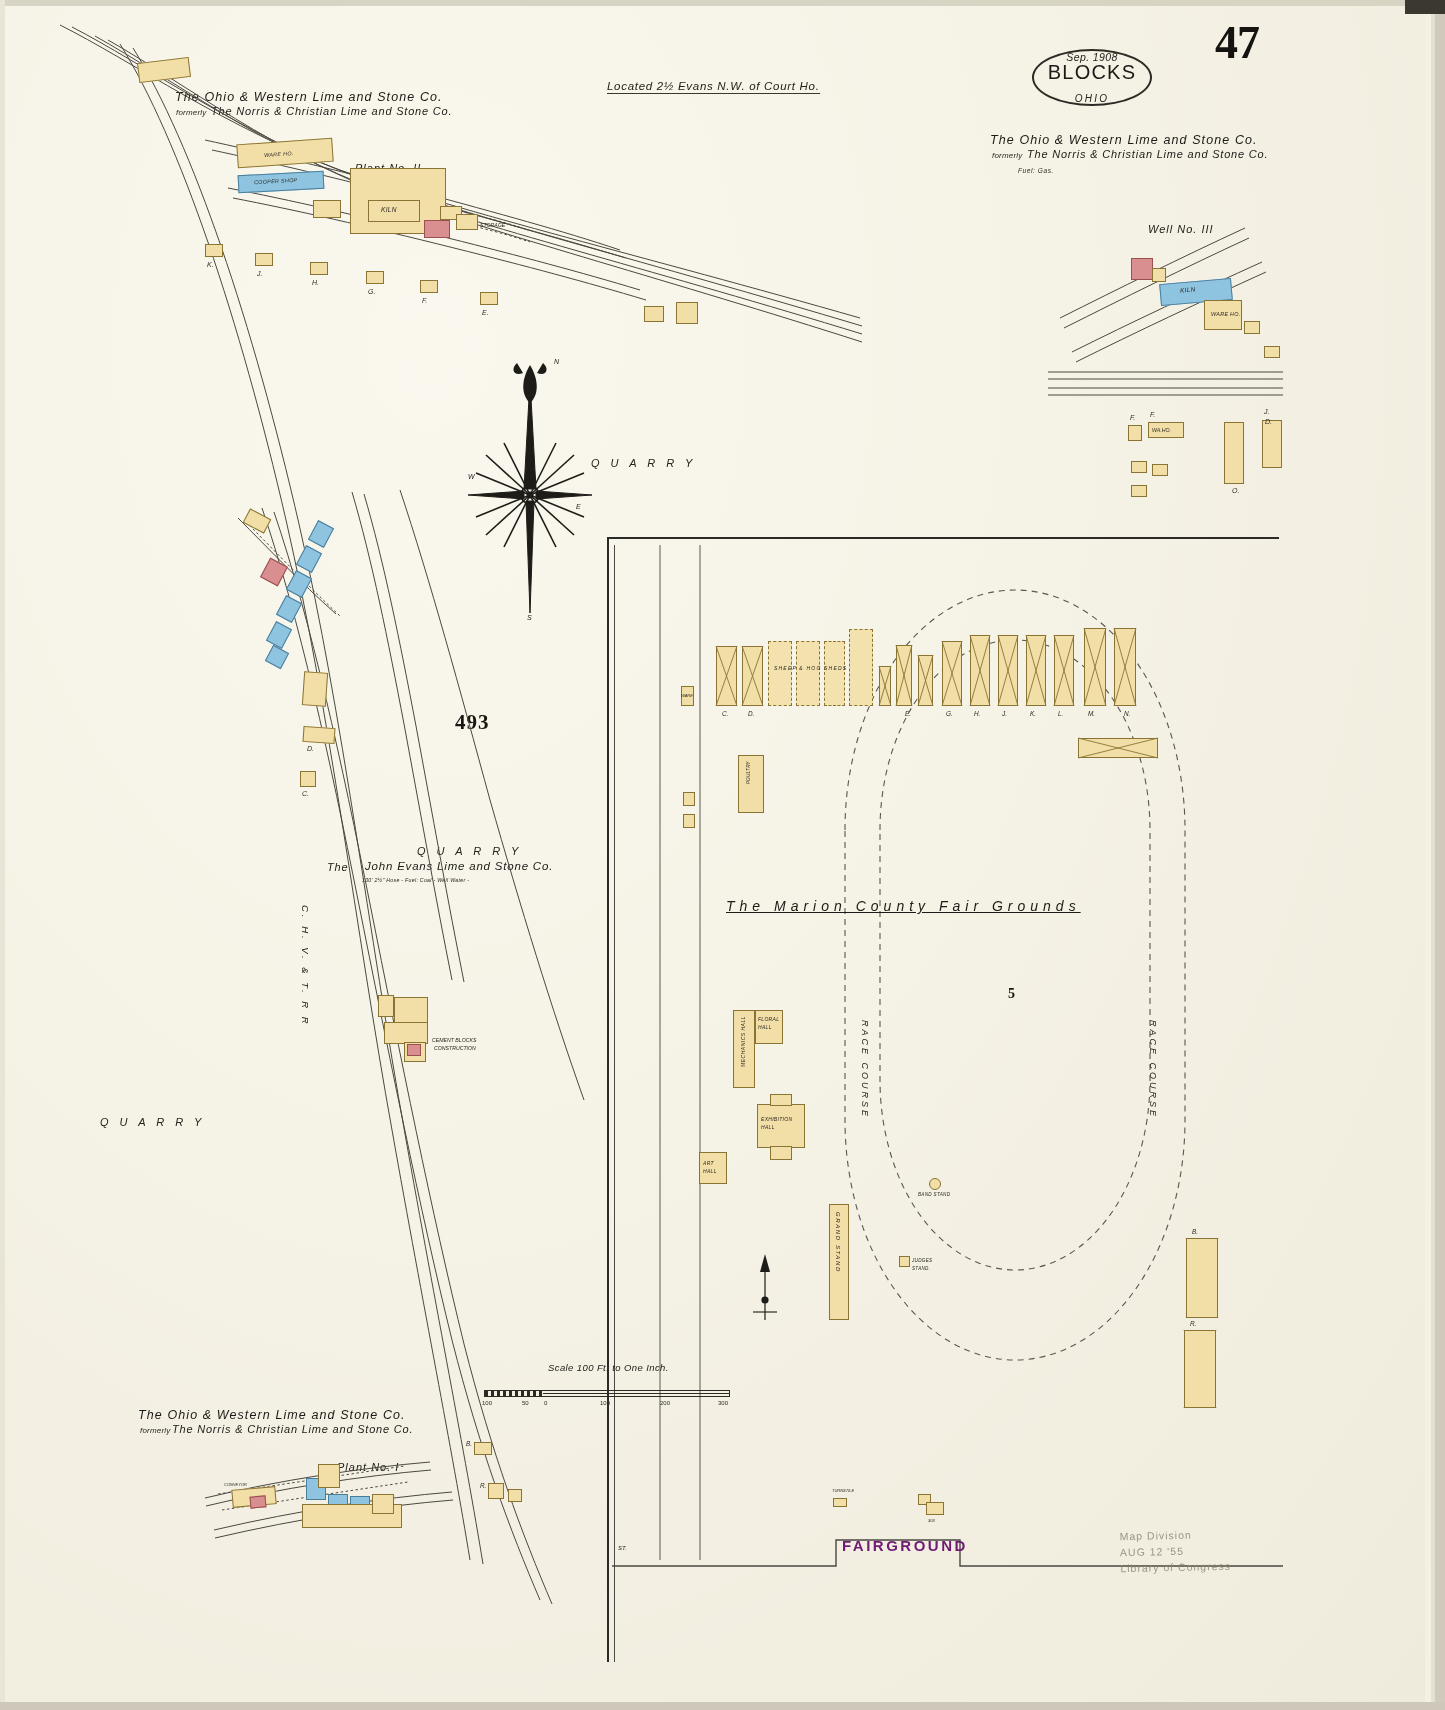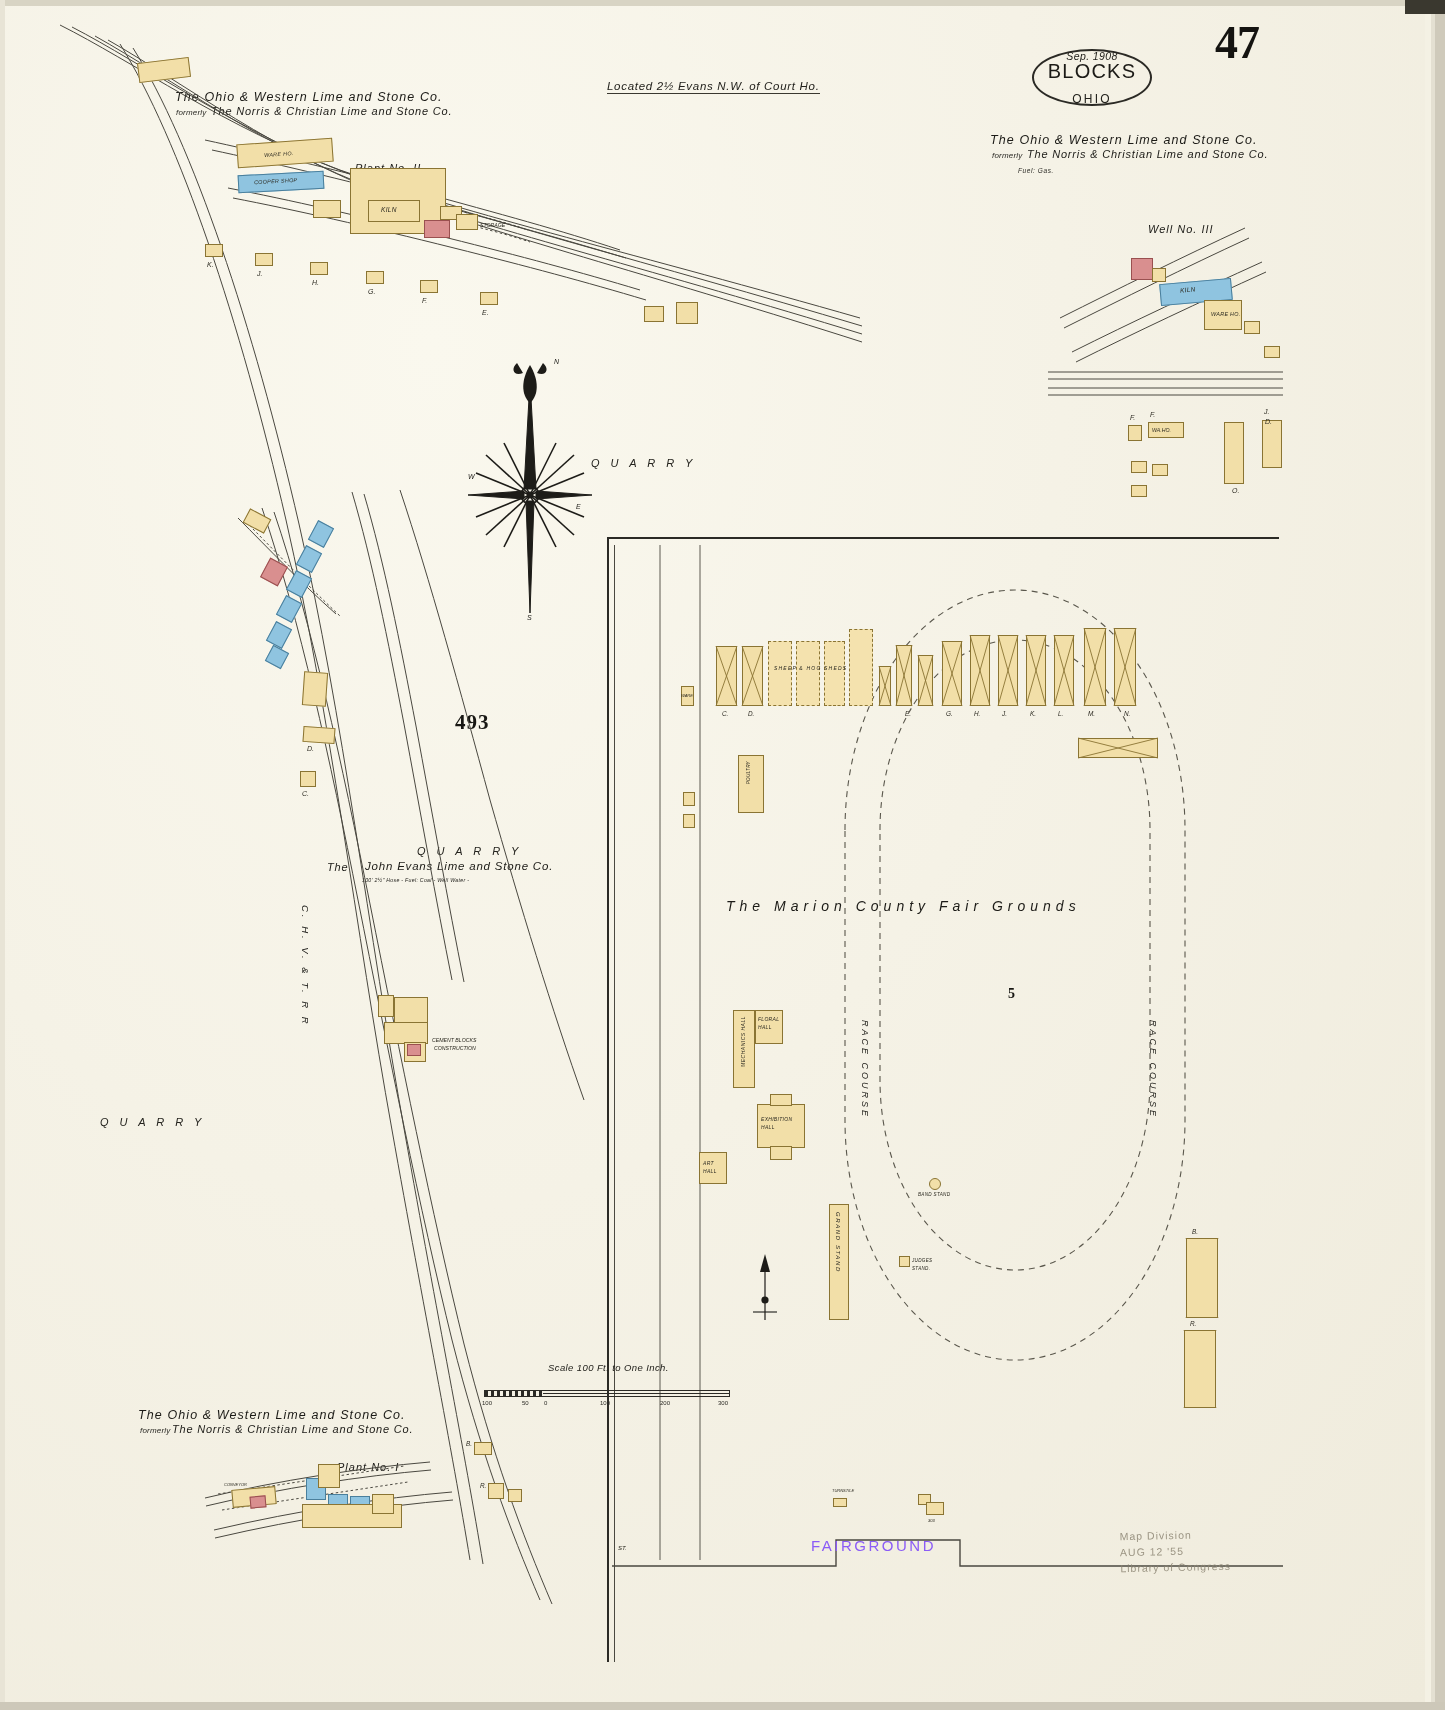--- a/index.html
+++ b/index.html
@@ -29,21 +29,21 @@
 
   
   #cartouche{
     position:absolute;left:1032px;top:49px;width:116px;height:53px;
     border:2.4px solid #2b2a25;border-radius:50%/50%;
     display:flex;flex-direction:column;align-items:center;justify-content:center;
     background:transparent;
   }
   #cartouche .c-date{font-size:10.5px;font-style:italic;letter-spacing:.4px;color:#23221d;}
   #cartouche .c-city{font-size:20px;letter-spacing:1.2px;color:#1b1a16;line-height:1;margin-top:-1px;}
-  #cartouche .c-state{font-size:12px;letter-spacing:2.2px;color:#23221d;margin-top:11px;}
+  #cartouche .c-state{font-size:10px;letter-spacing:2.2px;color:#23221d;margin-top:11px;font-style:italic;}
 
   #pagenum{
     position:absolute;left:1215px;top:16px;
     font-family:"Liberation Serif", serif;font-weight:bold;font-size:46px;color:#141310;
     letter-spacing:-1px;
   }
 
   #locatednote{
     position:absolute;left:607px;top:80px;font-size:11.5px;font-style:italic;
     letter-spacing:.7px;color:#23221d;border-bottom:1px solid #3a3830;padding-bottom:1px;
@@ -74,26 +74,26 @@
              border-left:2.6px solid #2b2a25;border-top:2.6px solid #2b2a25;box-sizing:border-box;}
   #fairframe-inner{position:absolute;left:614px;top:545px;width:665px;height:1117px;
              border-left:1px solid #4a4840;box-sizing:border-box;}
 
   .quarry{font-size:11px;font-style:italic;letter-spacing:4px;color:#24231e;}
 
   #blocknum{position:absolute;left:455px;top:710px;font-family:"Liberation Serif",serif;
             font-weight:bold;font-size:21px;color:#181713;letter-spacing:1px;}
 
   #fairtitle{position:absolute;left:726px;top:898px;font-size:14px;font-style:italic;
-             letter-spacing:5px;color:#1c1b17;}
+             letter-spacing:5px;color:#1c1b17;text-decoration:underline;}
   #fairnum{position:absolute;left:1008px;top:986px;font-family:"Liberation Serif",serif;
            font-weight:bold;font-size:14px;color:#181713;}
 
-  #fairgroundlbl{position:absolute;left:811px;top:1537px;font-size:15px;font-weight:normal;
-                 letter-spacing:2.5px;color:#8b5cf6;}
+  #fairgroundlbl{position:absolute;left:842px;top:1537px;font-size:15px;font-weight:bold;
+                 letter-spacing:2.5px;color:#701a75;}
 
   .racelbl{position:absolute;font-size:9px;font-style:italic;letter-spacing:3px;color:#23221d;}
   .gslbl{position:absolute;font-size:8.5px;font-style:italic;letter-spacing:2.6px;color:#23221d;}
 
   
   #scalewrap{position:absolute;left:484px;top:1378px;}
   #scaletext{position:absolute;left:64px;top:-16px;font-size:9.5px;font-style:italic;
              letter-spacing:.4px;color:#23221d;white-space:nowrap;}
   #scalebar{position:absolute;left:0;top:12px;width:246px;height:7px;border:1px solid #2b2a25;box-sizing:border-box;}
   #scalebar .hatch{position:absolute;left:0;top:0;width:58px;height:5px;

